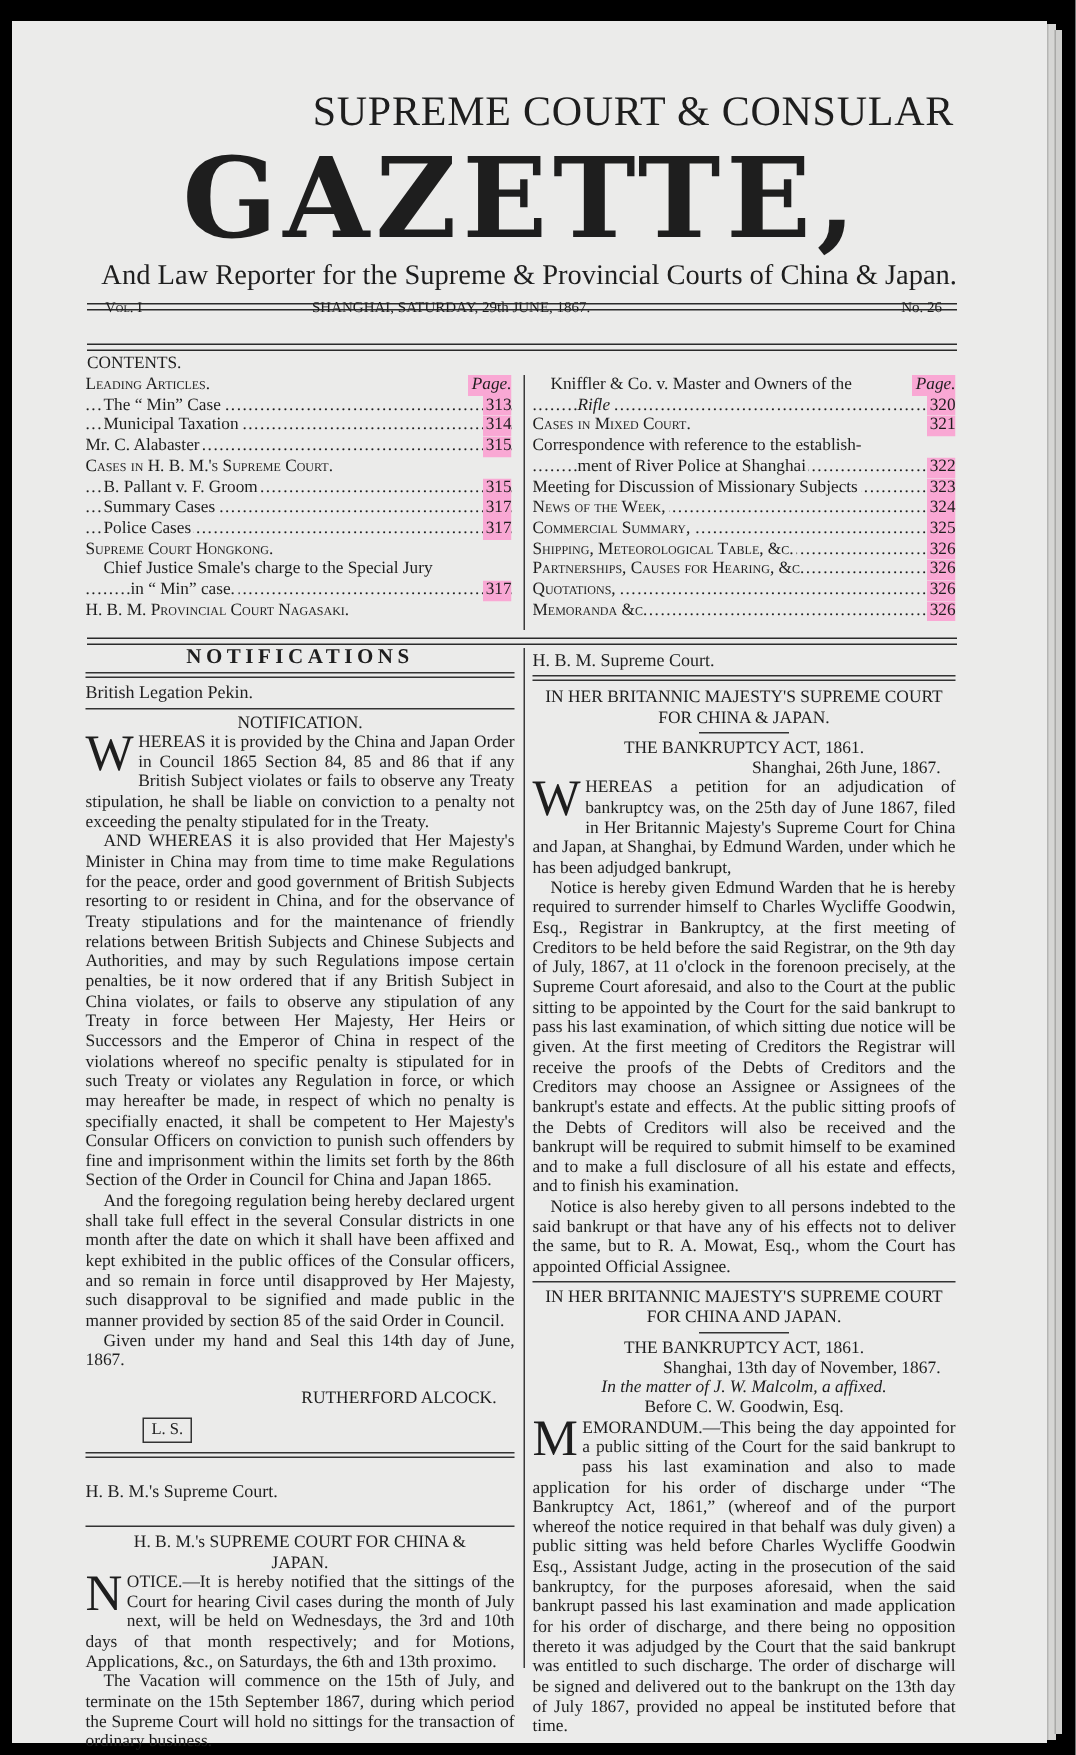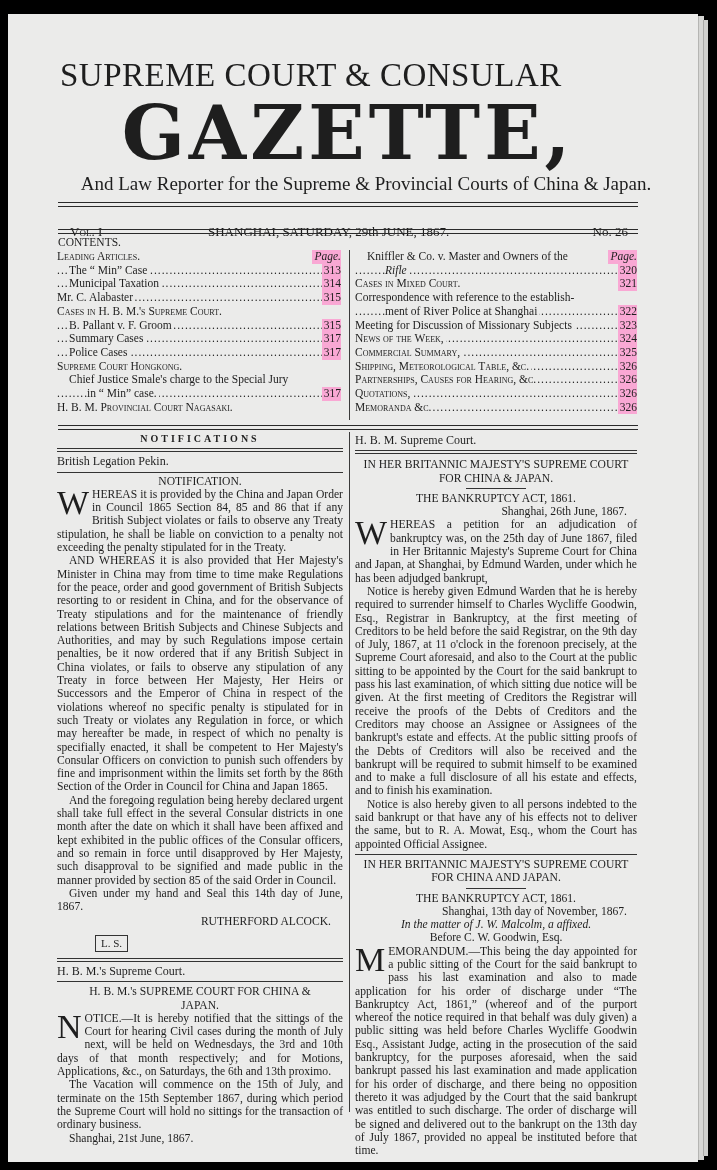--- a/index.html
+++ b/index.html
@@ -1,25 +1,25 @@
 <!DOCTYPE html>
 <html><head>
 <meta charset="utf-8">
 <style>
   html, body { margin:0; padding:0; }
   body { width:717px; height:1170px; background:#000; overflow:hidden; position:relative; font-family:"Liberation Serif","DejaVu Serif",serif; color:#1e1e1e; }
   .page { position:absolute; left:8px; top:14px; width:690px; height:1148px; background:#ebebea; }
   .edge1 { position:absolute; left:698px; top:16px; width:5px; height:1144px; background:#d6d6d4; border-left:1px solid #b5b5b3; }
   .edge2 { position:absolute; left:703px; top:20px; width:4px; height:1136px; background:#cfcfcd; border-left:1px solid #a9a9a7; }
   .abs { position:absolute; }
-  .masthead1 { left:60px; top:56px; width:576px; text-align:left; font-size:33px; letter-spacing:0.5px; font-family:"Liberation Serif",serif; line-height:38px; }
+  .masthead1 { left:60px; top:56px; width:576px; text-align:right; font-size:28px; letter-spacing:0.5px; font-family:"Liberation Serif",serif; line-height:38px; }
   .masthead2 { left:60px; top:98px; width:576px; text-align:center; font-size:74px; font-weight:bold; letter-spacing:4px; line-height:70px; font-family:"DejaVu Serif",serif; }
-  .tagline { left:66px; top:172px; width:600px; text-align:center; font-size:19px; line-height:24px; }
+  .tagline { left:38px; top:172px; width:600px; text-align:right; font-size:19px; line-height:24px; }
   .rule2 { position:absolute; height:3px; border-top:1px solid #2a2a2a; border-bottom:1px solid #2a2a2a; }
-  .dateline { left:58px; top:224px; width:580px; height:18px; font-size:13px; }
+  .dateline { left:58px; top:200px; width:580px; height:18px; font-size:10px; }
   .dateline span { position:absolute; top:0; }
   .contents-title { left:58px; top:236px; width:580px; text-align:left; font-size:11.5px; }
   .toc { font-size:11.5px; line-height:13.7px; }
   .toc .row { position:relative; white-space:nowrap; overflow:hidden; }
   .toc .row .lbl { background:#ebebea; position:relative; z-index:1; padding-right:2px; }
   .toc .row .pg { position:absolute; right:0; top:0; background:#f9a8d4; z-index:1; padding-left:2px; }
   .toc .row.dots::after { content:"........................................................................................................................"; position:absolute; left:0; top:0; letter-spacing:1px; z-index:0; }
   .sc { font-variant:small-caps; }
   .ind1 { padding-left:12px; }
   .ind2 { padding-left:30px; }
@@ -84,33 +84,33 @@
   <div class="row dots"><span class="lbl sc">Partnerships, Causes for Hearing, &amp;c.</span><span class="pg">326</span></div>
   <div class="row dots"><span class="lbl sc">Quotations,</span><span class="pg">326</span></div>
   <div class="row dots"><span class="lbl sc">Memoranda &amp;c.</span><span class="pg">326</span></div>
 </div>
 
 <div class="rule2" style="left:58px; top:425px; width:580px;"></div>
 
 <div class="vline" style="left:349px; top:432px; height:680px;"></div>
 
 <div class="col" style="left:57px; top:432px; width:286px;">
-  <div class="center" style="font-size:10px; font-weight:bold; letter-spacing:3px; margin-bottom:3px;">NOTIFICATIONS</div>
+  <div class="center" style="font-size:14px; font-weight:bold; letter-spacing:3px; margin-bottom:3px;">NOTIFICATIONS</div>
   <div style="border-top:1px solid #333; border-bottom:1px solid #333; height:2px;"></div>
   <div class="hdr" style="margin:3px 0;">British Legation Pekin.</div>
   <div style="border-top:1px solid #333;"></div>
   <div class="center" style="margin-top:2px;">NOTIFICATION.</div>
   <p class="p noindent"><span class="dropcap">W</span><span>HEREAS it is provided by the China and Japan Order in Council 1865 Section 84, 85 and 86 that if any British Subject violates or fails to observe any Treaty stipulation, he shall be liable on conviction to a penalty not exceeding the penalty stipulated for in the Treaty.</span></p>
   <p class="p">AND WHEREAS it is also provided that Her Majesty's Minister in China may from time to time make Regulations for the peace, order and good government of British Subjects resorting to or resident in China, and for the observance of Treaty stipulations and for the maintenance of friendly relations between British Subjects and Chinese Subjects and Authorities, and may by such Regulations impose certain penalties, be it now ordered that if any British Subject in China violates, or fails to observe any stipulation of any Treaty in force between Her Majesty, Her Heirs or Successors and the Emperor of China in respect of the violations whereof no specific penalty is stipulated for in such Treaty or violates any Regulation in force, or which may hereafter be made, in respect of which no penalty is specifially enacted, it shall be competent to Her Majesty's Consular Officers on conviction to punish such offenders by fine and imprisonment within the limits set forth by the 86th Section of the Order in Council for China and Japan 1865.</p>
   <p class="p">And the foregoing regulation being hereby declared urgent shall take full effect in the several Consular districts in one month after the date on which it shall have been affixed and kept exhibited in the public offices of the Consular officers, and so remain in force until disapproved by Her Majesty, such disapproval to be signified and made public in the manner provided by section 85 of the said Order in Council.</p>
   <p class="p">Given under my hand and Seal this 14th day of June, 1867.</p>
-  <div class="right" style="padding-right:12px; margin-top:2px;">RUTHERFORD ALCOCK.</div>
+  <div class="right" style="padding-right:12px; margin-top:12px;">RUTHERFORD ALCOCK.</div>
   <div style="margin:6px 0 6px 38px;"><span class="ls">L. S.</span></div>
   <div style="border-top:1px solid #333; border-bottom:1px solid #333; height:2px;"></div>
-  <div class="hdr" style="margin:3px 0;">H. B. M.'s Supreme Court.</div>
+  <div class="hdr" style="margin:16px 0;">H. B. M.'s Supreme Court.</div>
   <div style="border-top:1px solid #333; margin-bottom:3px;"></div>
   <div class="center" style="padding:0 14px;">H. B. M.'s SUPREME COURT FOR CHINA &amp; JAPAN.</div>
   <p class="p noindent"><span class="dropcap">N</span><span>OTICE.—It is hereby notified that the sittings of the Court for hearing Civil cases during the month of July next, will be held on Wednesdays, the 3rd and 10th days of that month respectively; and for Motions, Applications, &amp;c., on Saturdays, the 6th and 13th proximo.</span></p>
   <p class="p">The Vacation will commence on the 15th of July, and terminate on the 15th September 1867, during which period the Supreme Court will hold no sittings for the transaction of ordinary business.</p>
   <p class="p">Shanghai, 21st June, 1867.</p>
 </div>
 
 <div class="col" style="left:355px; top:432px; width:282px;">
   <div class="hdr" style="margin:2px 0 3px;">H. B. M. Supreme Court.</div>
   <div style="border-top:1px solid #333; border-bottom:1px solid #333; height:2px; margin-bottom:4px;"></div>

